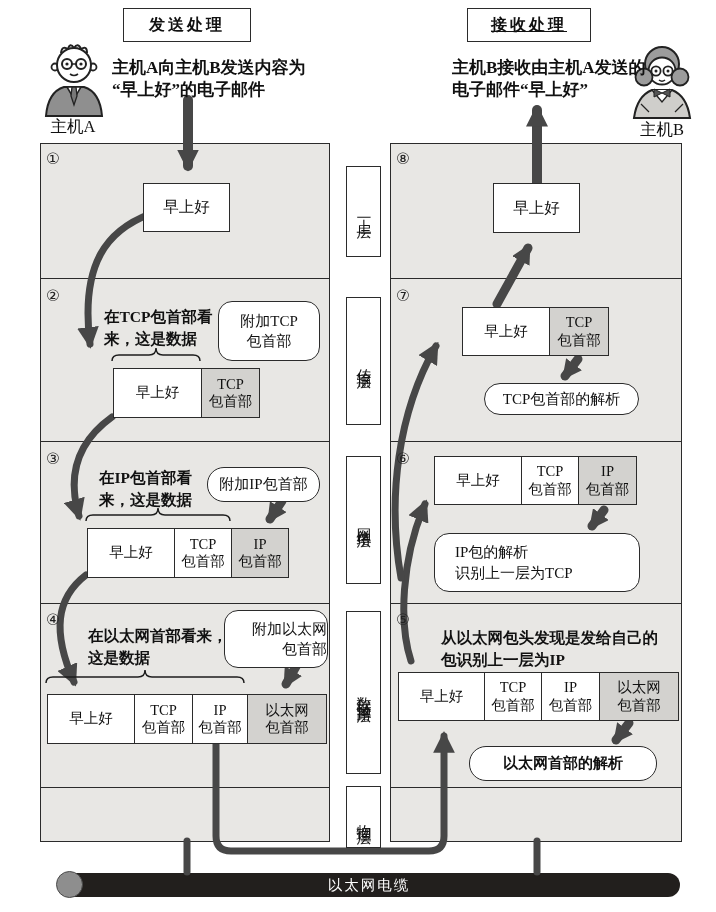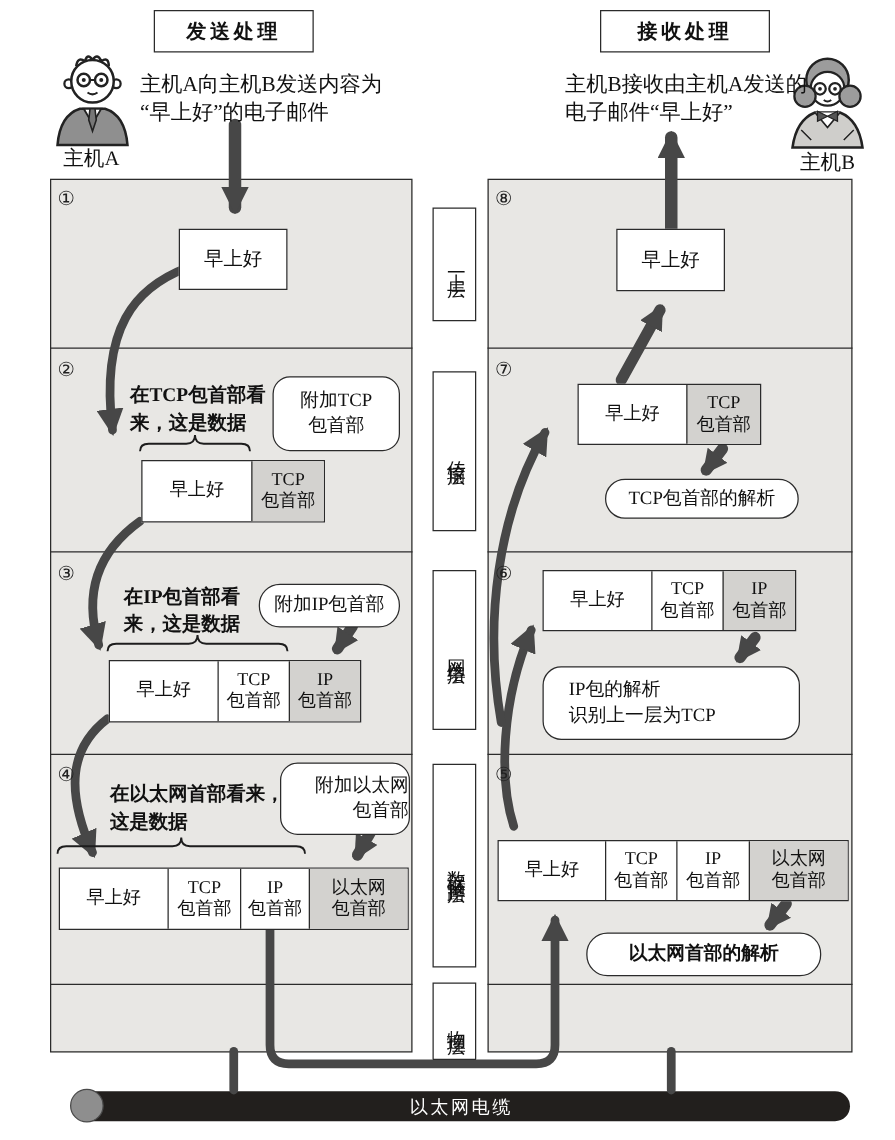--- a/index.html
+++ b/index.html
@@ -5,21 +5,21 @@
   html,body{margin:0;padding:0;background:#fff;}
   .stage{position:relative;width:716px;height:912px;background:#fff;overflow:hidden;
          font-family:"Liberation Serif","DejaVu Serif",serif;color:#111;}
   .panel{position:absolute;top:143px;height:699px;background:#e8e7e4;border:1.6px solid #2b2b2b;box-sizing:border-box;}
   .rowline{position:absolute;height:0;border-top:1.6px solid #2b2b2b;}
   .laybox{position:absolute;left:346px;width:35px;background:#fff;border:1.6px solid #2b2b2b;box-sizing:border-box;
           display:flex;align-items:center;justify-content:center;writing-mode:vertical-rl;text-orientation:upright;
           font-size:15px;letter-spacing:3px;}
   .tbox{position:absolute;top:8px;height:34px;border:1.6px solid #2b2b2b;background:#fff;box-sizing:border-box;
         display:flex;align-items:center;justify-content:center;font-size:16px;letter-spacing:3px;font-weight:600;}
-  .desc{position:absolute;font-size:17px;font-weight:400;line-height:1.3;}
+  .desc{position:absolute;font-size:17px;font-weight:700;line-height:1.3;}
   .hostlabel{position:absolute;font-size:16.5px;text-align:center;}
   .num{position:absolute;font-family:"DejaVu Sans","Liberation Sans",sans-serif;font-size:15.5px;color:#222;}
   .box{position:absolute;border:1.6px solid #2b2b2b;background:#fff;box-sizing:border-box;
        display:flex;align-items:center;justify-content:center;font-size:15.5px;}
   .pk{position:absolute;display:flex;border:1.6px solid #2b2b2b;background:#fff;box-sizing:border-box;}
   .pc{display:flex;flex-direction:column;justify-content:center;align-items:center;text-align:center;
       font-size:14.5px;line-height:1.2;border-left:1.6px solid #2b2b2b;box-sizing:border-box;flex:none;}
   .pc:first-child{border-left:none;}
   .pc.hdr{background:#d3d2cf;}
   .callout{position:absolute;border:1.6px solid #2b2b2b;background:#fff;box-sizing:border-box;
@@ -102,21 +102,21 @@
   <div class="laybox" style="top:611px;height:163px;">
       <span>数据链路层</span>
     </div>
   <div class="laybox" style="top:786px;height:62px;">
       <span>物理层</span>
     </div>
 
   <div class="tbox" style="left:123px;width:128px;">
       <span>发送处理</span>
     </div>
-  <div class="tbox" style="left:480px;width:136px;">
+  <div class="tbox" style="left:467px;width:124px;text-decoration:underline;">
       <span>接收处理</span>
     </div>
 
   <svg class="hosticon" style="left:42px;top:40px;" width="64" height="78" viewBox="0 0 64 78">
     <path d="M19,13 Q20,5 26,9 Q28,2 32,8 Q36,2 39,9 Q45,5 45,13" fill="none" stroke="#222" stroke-width="2"></path>
     <circle cx="13" cy="27" r="3.5" fill="#fff" stroke="#222" stroke-width="1.8"></circle>
     <circle cx="51" cy="27" r="3.5" fill="#fff" stroke="#222" stroke-width="1.8"></circle>
     <circle cx="32" cy="25" r="17" fill="#fff" stroke="#222" stroke-width="2"></circle>
     <circle cx="25" cy="24" r="5" fill="#fff" stroke="#222" stroke-width="2"></circle>
     <circle cx="39" cy="24" r="5" fill="#fff" stroke="#222" stroke-width="2"></circle>
@@ -227,20 +227,24 @@
     <div class="pc" style="width:55px;">
         <span>IP</span>
         <span>包首部</span>
       </div>
     <div class="pc hdr" style="width:79px;">
         <span>以太网</span>
         <span>包首部</span>
       </div>
   </div>
 
+  <div class="note" style="left:441px;top:627px;">
+    <div>从以太网包头发现是发给自己的</div>
+    <div>包识别上一层为IP</div>
+  </div>
   <div class="pk" style="left:398px;top:672px;height:49px;">
     <div class="pc" style="width:85px;">
         <span>早上好</span>
       </div>
     <div class="pc" style="width:57px;">
         <span>TCP</span>
         <span>包首部</span>
       </div>
     <div class="pc" style="width:58px;">
         <span>IP</span>

